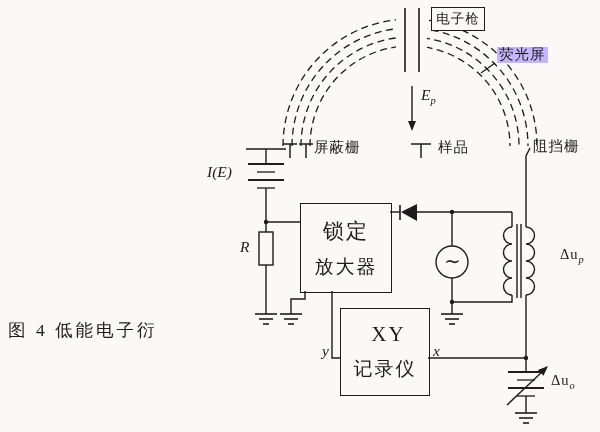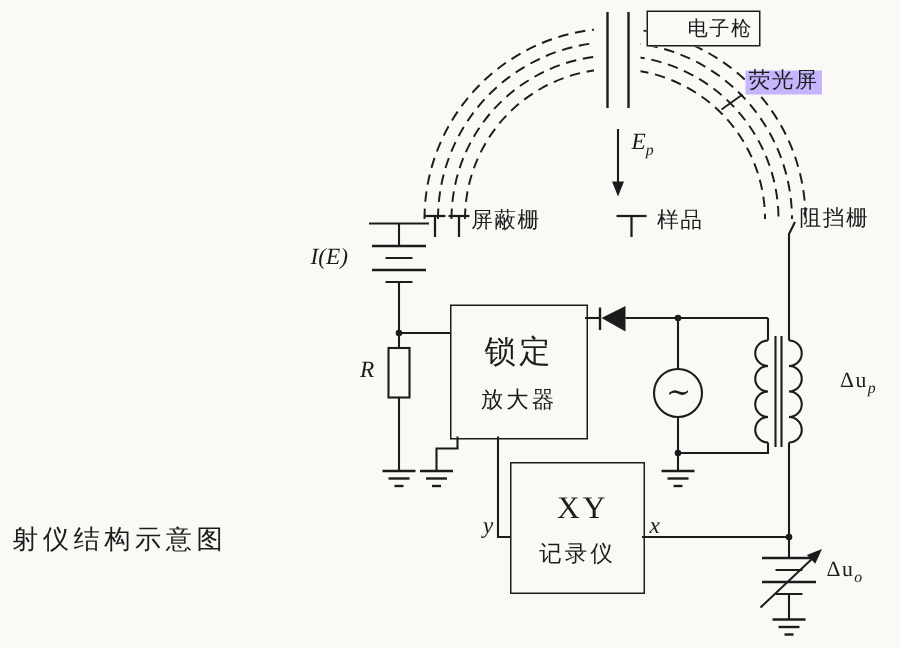--- a/index.html
+++ b/index.html
@@ -8,21 +8,21 @@
   svg{position:absolute;left:0;top:0;}
   .lbl{position:absolute;white-space:nowrap;font-size:14.5px;letter-spacing:1px;line-height:1.1;}
   .math{font-style:italic;font-size:15.5px;letter-spacing:0;}
   sub{font-size:10.5px;font-style:italic;}
   .paperbg{background:#c4b5fd;padding:0 2px;}
   .boxed{position:absolute;border:1.3px solid #1c1c1c;background:#faf9f6;
          display:flex;align-items:center;justify-content:center;font-size:13.5px;letter-spacing:1px;}
   .bigbox{position:absolute;border:1.6px solid #1c1c1c;background:transparent;
           display:flex;flex-direction:column;align-items:center;justify-content:center;gap:9px;}
   .bigbox .t1{font-size:21px;letter-spacing:2px;}
-  .bigbox .t2{font-size:15px;letter-spacing:2px;}
+  .bigbox .t2{font-size:19px;letter-spacing:2px;}
   .xy1{letter-spacing:7px;font-size:16px;padding-left:7px;}
   .cap{position:absolute;font-size:17.5px;letter-spacing:3px;}
   .osc{position:absolute;font-size:20px;}
 </style>
 </head>
 <body>
 
 <div id="page">
 
   <svg width="600" height="432" viewBox="0 0 600 432">
@@ -128,21 +128,21 @@
         <line x1="288" y1="324" x2="294" y2="324"></line>
       <line x1="441" y1="314" x2="463" y2="314"></line>
         <line x1="445" y1="319" x2="459" y2="319"></line>
         <line x1="449" y1="324" x2="455" y2="324"></line>
       <line x1="515" y1="413" x2="537" y2="413"></line>
         <line x1="519" y1="418" x2="533" y2="418"></line>
         <line x1="523" y1="423" x2="529" y2="423"></line>
     </g>
   </svg>
 
-  <div class="boxed" style="left:431px;top:7px;width:52px;height:22px;padding-left:22px;">
+  <div class="boxed" style="left:431px;top:7px;width:52px;height:22px;">
     <span>电子枪</span>
   </div>
 
   <div class="lbl paperbg" style="left:497px;top:47px;">荧光屏</div>
 
   <div class="lbl math" style="left:421px;top:86px;">
     <span>E</span><sub>p</sub>
   </div>
 
   <div class="lbl" style="left:314px;top:140px;">屏蔽栅</div>
@@ -168,15 +168,15 @@
     <div class="t2">记录仪</div>
   </div>
 
   <div class="lbl math" style="left:322px;top:342px;">y</div>
   <div class="lbl math" style="left:433px;top:342px;">x</div>
 
   <div class="lbl" style="left:551px;top:373px;">
     <span>Δu</span><sub>o</sub>
   </div>
 
-  <div class="cap" style="left:8px;top:347px;">射仪结构示意图</div>
+  <div class="cap" style="left:8px;top:318px;">图 4  低能电子衍</div>
 
 </div>
 
 </body></html>

